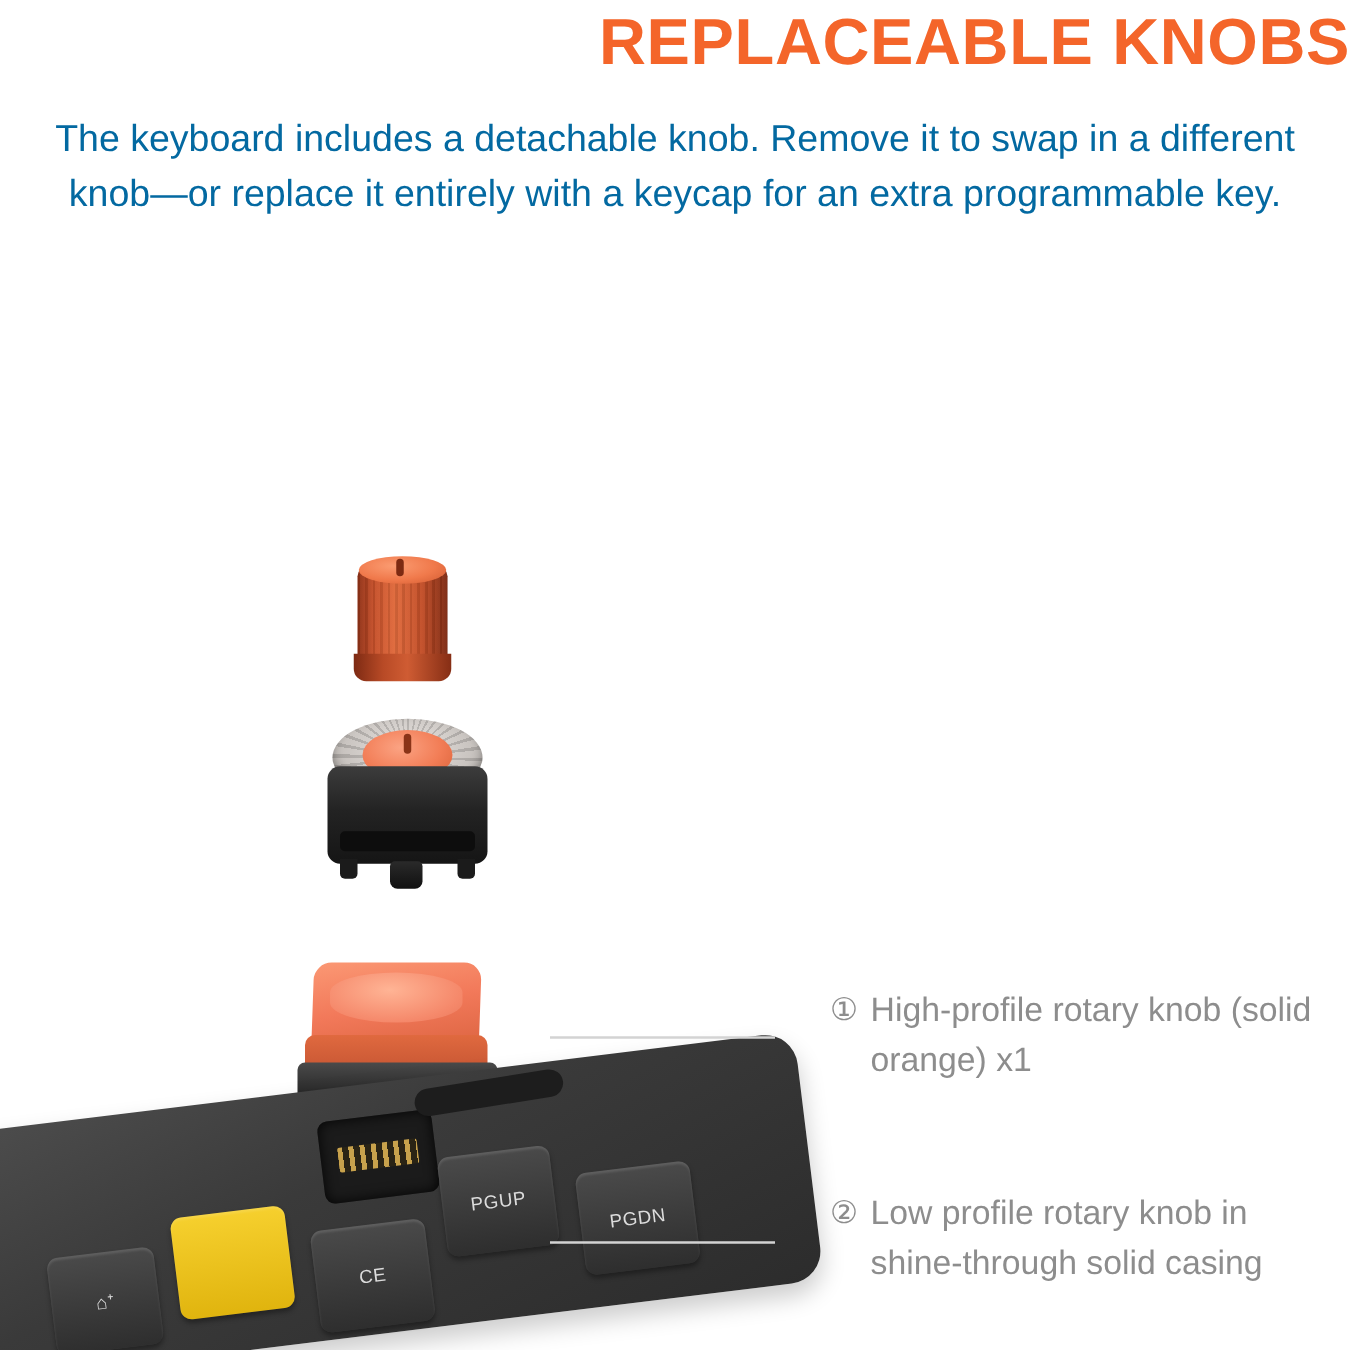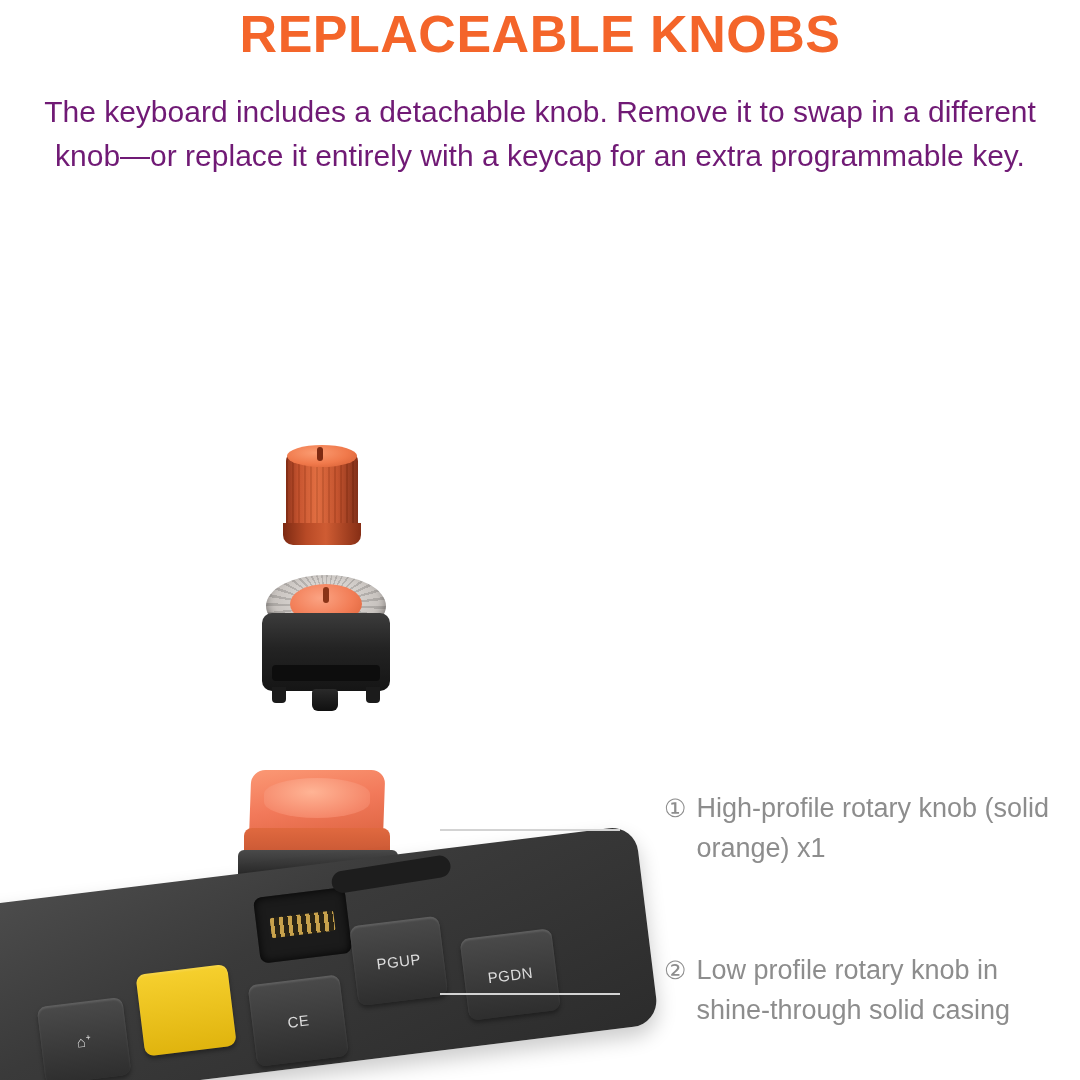--- a/index.html
+++ b/index.html
@@ -10,31 +10,31 @@
   body {
     width: 1080px;
     height: 1080px;
     font-family: "Liberation Sans", sans-serif;
     overflow: hidden;
     position: relative;
   }
 
   
   .page-title {
-    text-align: center;
+    text-align: right;
     color: #F4652A;
     font-size: 52px;
     font-weight: bold;
     letter-spacing: 0.5px;
     margin: 2px 0 0 0;
     line-height: 64px;
   }
   .page-subtitle {
     text-align: center;
-    color: #701a75;
+    color: #0369a1;
     font-size: 30px;
     line-height: 44px;
     margin: 24px auto 0 auto;
     width: 1010px;
     font-weight: 400;
   }
 
   
   .stage {
     position: absolute;

